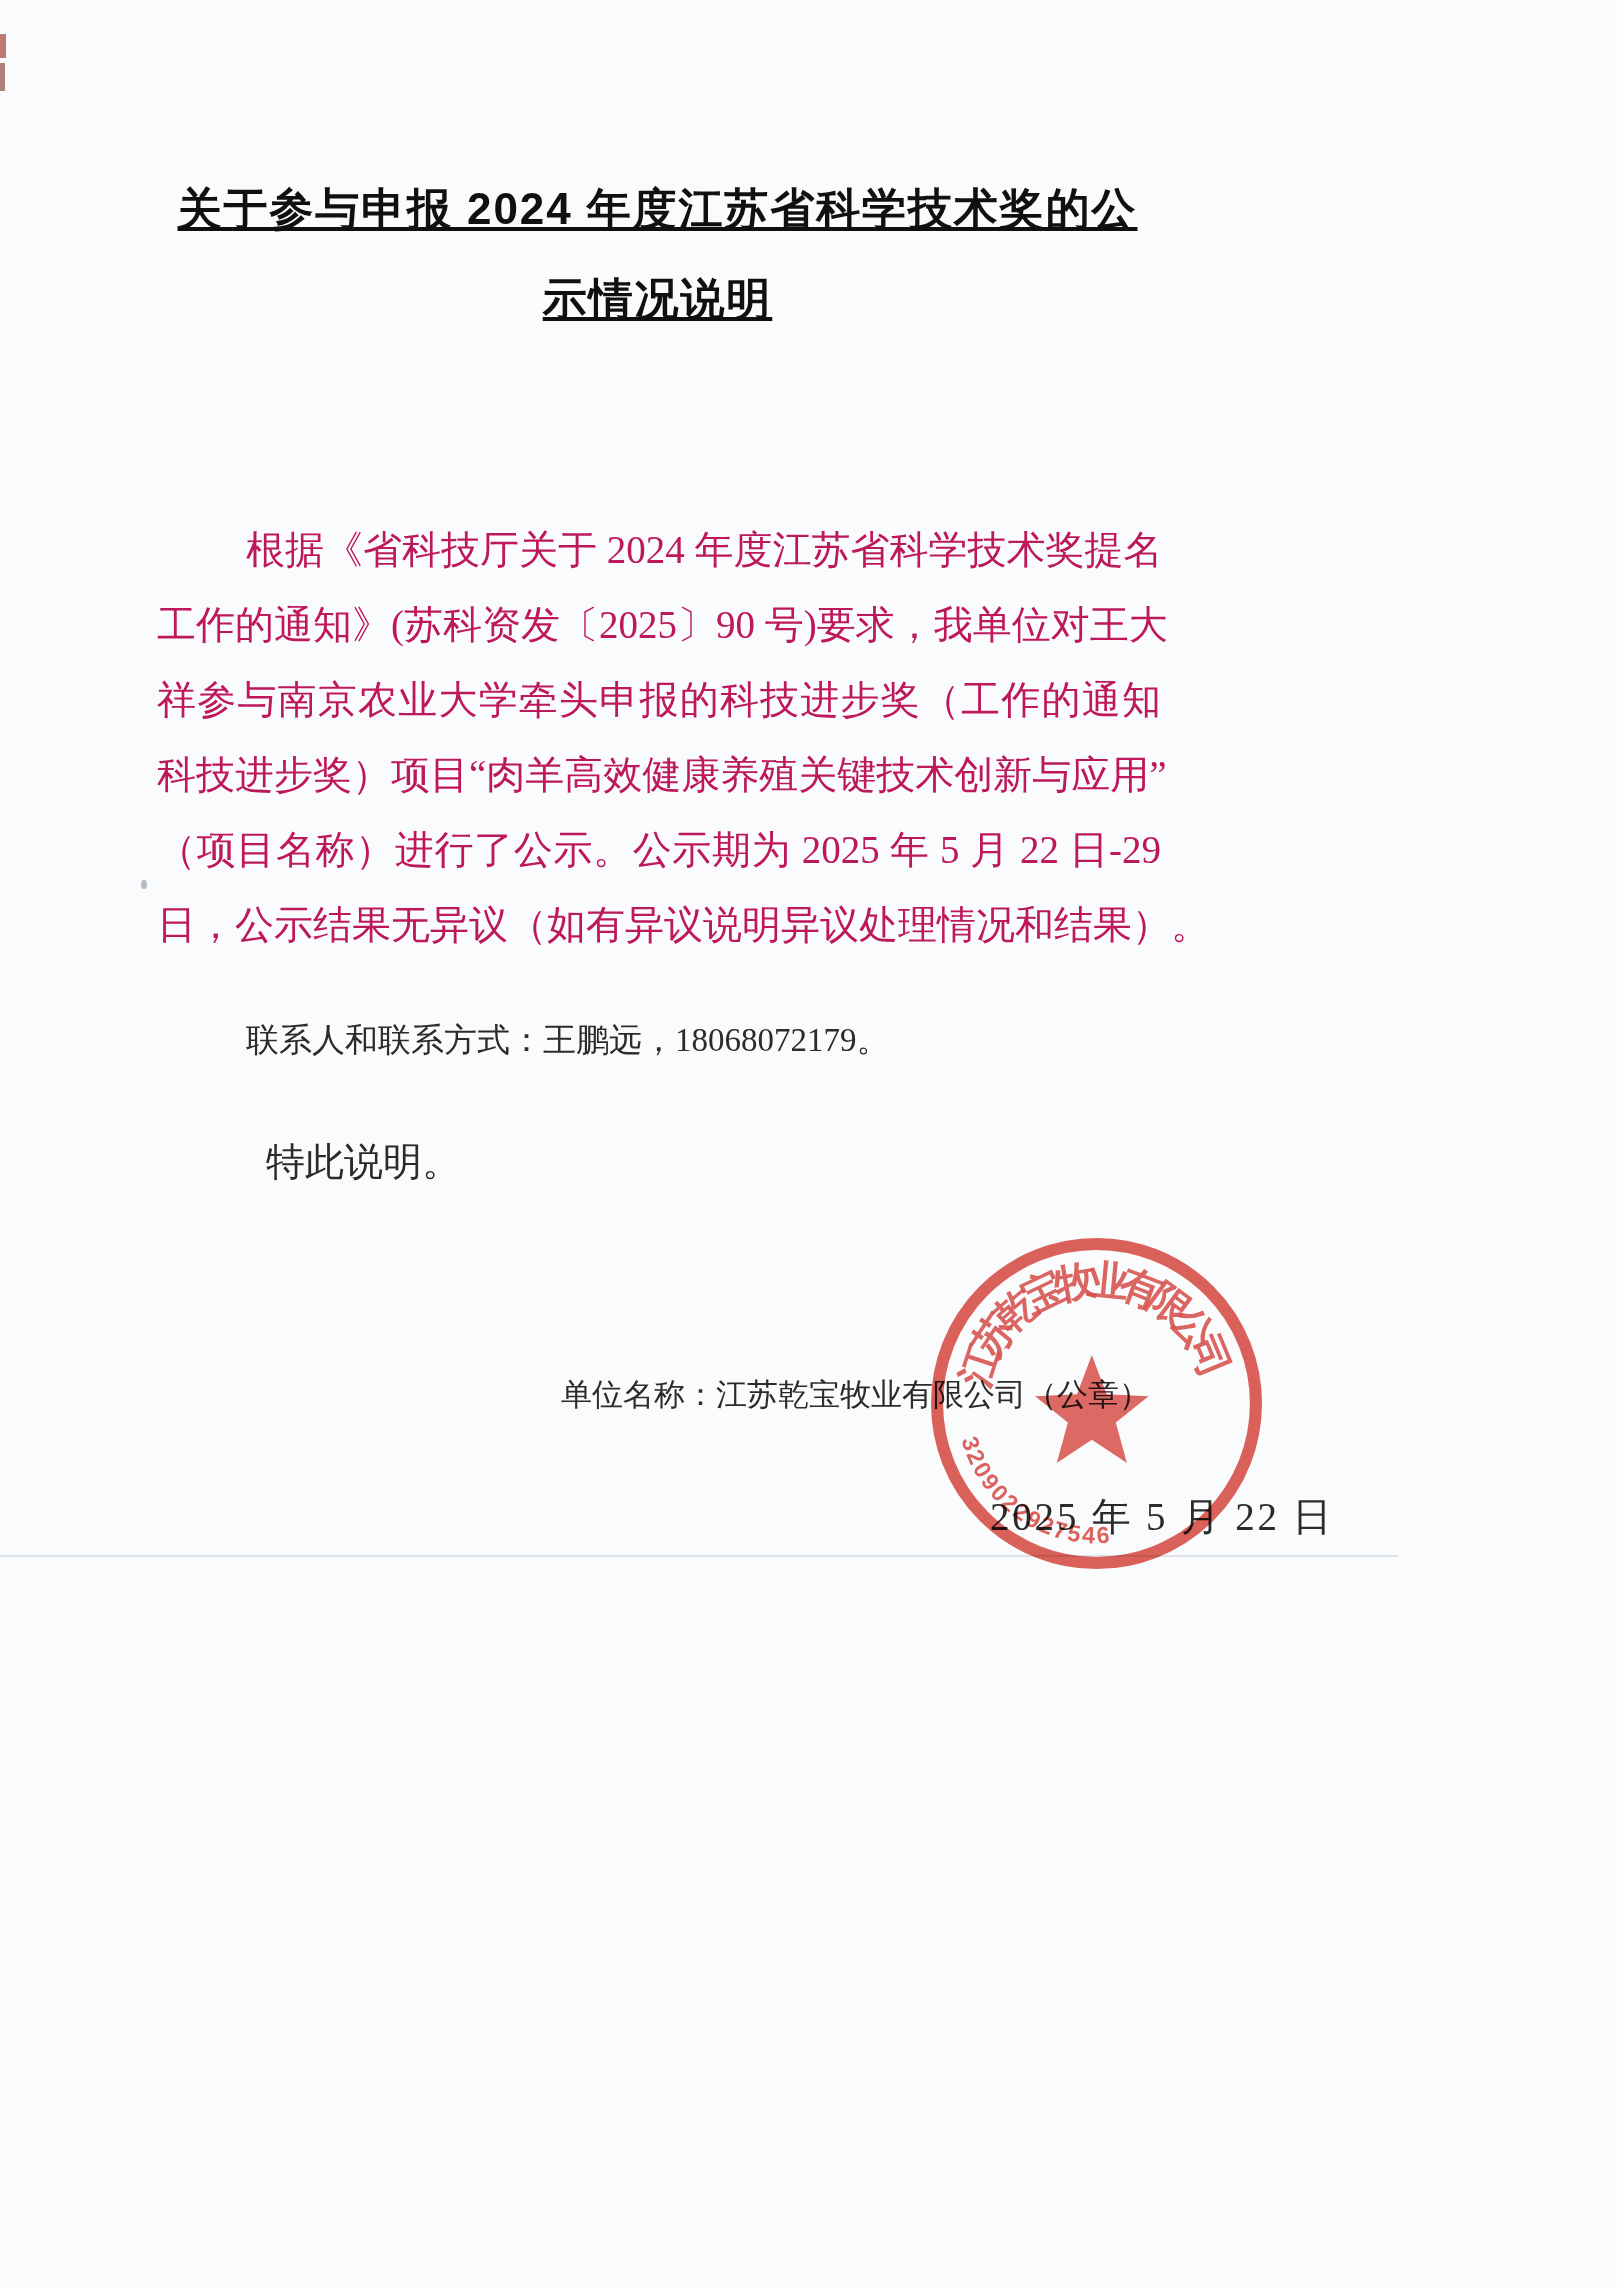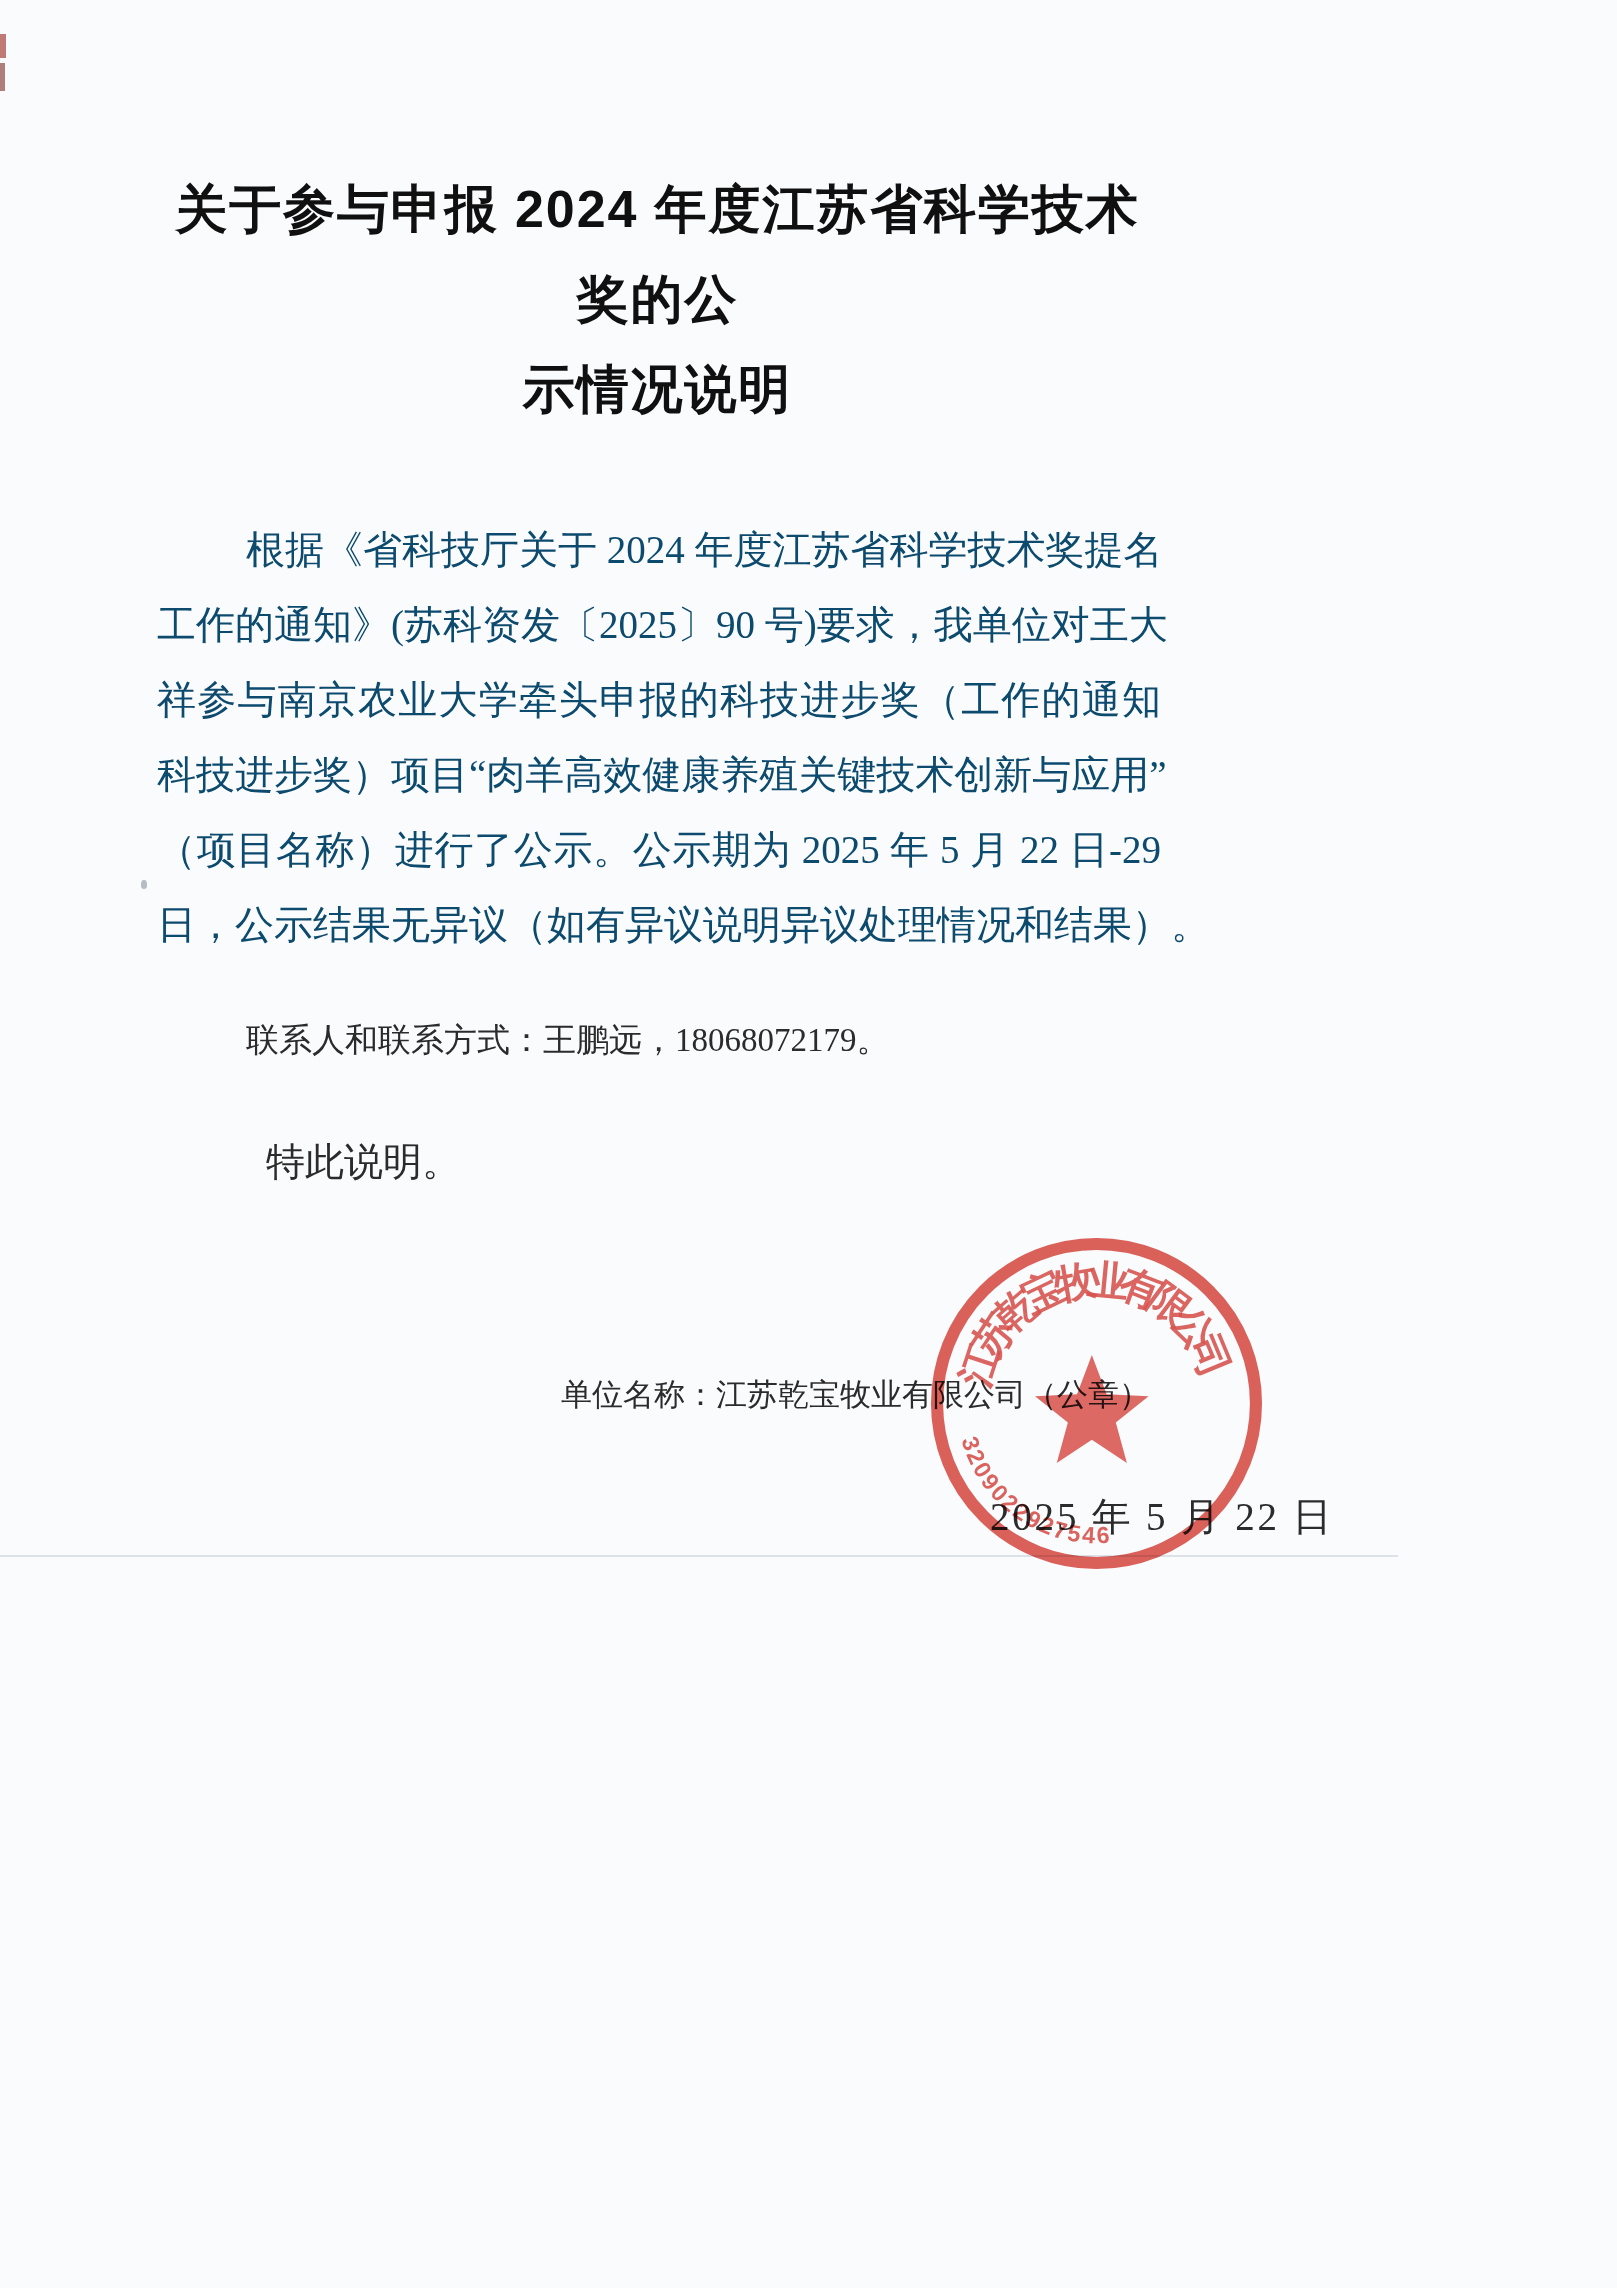--- a/index.html
+++ b/index.html
@@ -16,34 +16,35 @@
 
   
   .doc-title {
     position: absolute;
     left: 158px;
     top: 164px;
     width: 999px;
     text-align: center;
     font-family: "Liberation Sans", "DejaVu Sans", sans-serif;
     font-weight: bold;
-    font-size: 52px;
+    font-size: 44px;
     line-height: 90px;
     letter-spacing: 1.9px;
     color: #101010;
+    text-decoration: underline;
   }
 
   
   .doc-body {
     position: absolute;
     left: 157px;
     top: 512px;
     width: 1004px;
     font-size: 39px;
-    color: #0c4a6e;
+    color: #be185d;
   }
   .body-line {
     height: 75px;
     line-height: 75px;
     text-align: justify;
     text-align-last: justify;
     white-space: nowrap;
   }
   .body-line.indent { padding-left: 89px; }
 

